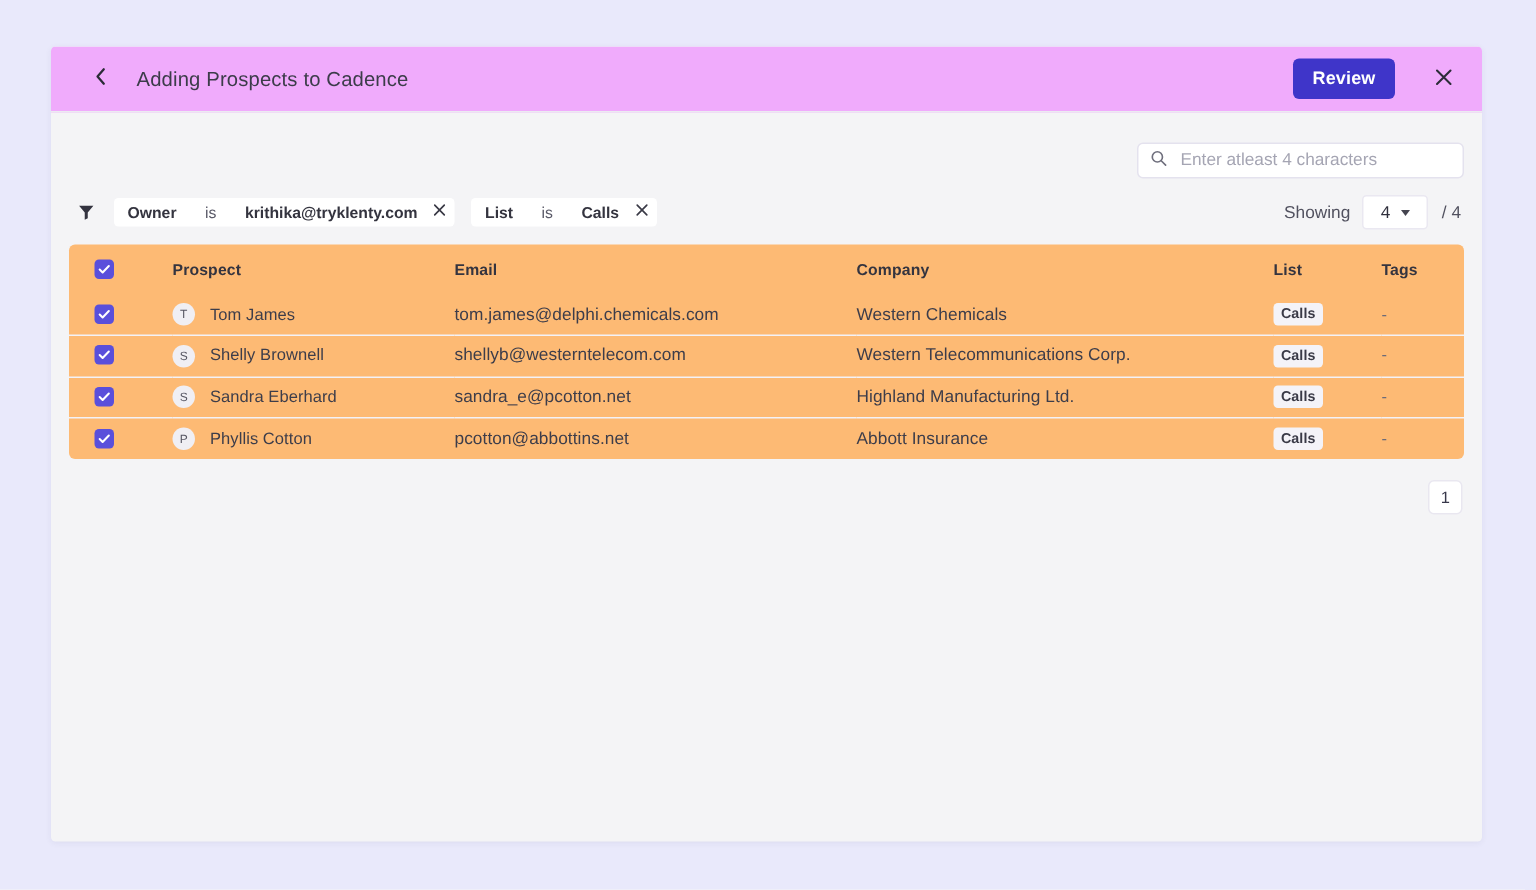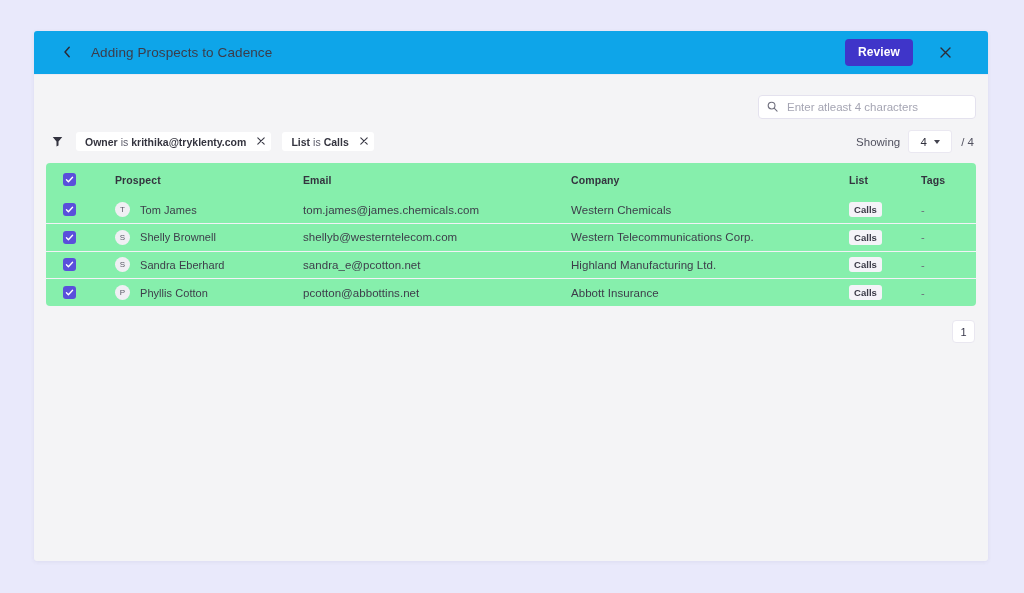--- a/index.html
+++ b/index.html
@@ -23,24 +23,24 @@
     height: 530px;
     background: #f4f4f6;
     border-radius: 3px;
     overflow: hidden;
     box-shadow: 0 1px 4px rgba(60,60,100,0.07);
   }
 
   
   .modal-header {
     height: 44px;
-    background: #0ea5e9;
-    display: flex;
-    align-items: center;
-    padding: 0 29px 0 22px;
+    background: #f0abfc;
+    display: flex;
+    align-items: center;
+    padding: 0 12px 0 22px;
     box-sizing: border-box;
     border-bottom: 1px solid #eceaf2;
   }
   .back-btn {
     width: 22px;
     height: 22px;
     display: flex;
     align-items: center;
     justify-content: center;
     cursor: pointer;
@@ -141,21 +141,21 @@
     height: 19px;
     display: flex;
     align-items: center;
     padding: 0 6px 0 9px;
     font-size: 10.5px;
     color: #34343f;
     margin-right: 11px;
     white-space: nowrap;
   }
   .chip .k { font-weight: bold; }
-  .chip .op { font-weight: normal; color: #5a5a68; margin: 0 3px; }
+  .chip .op { font-weight: normal; color: #5a5a68; margin: 0 19px; }
   .chip .v { font-weight: bold; }
   .chip-x {
     margin-left: 11px;
     font-size: 11px;
     color: #3a3a46;
     cursor: pointer;
     line-height: 1;
   }
   .filter-spacer { flex: 1 1 auto; }
   .showing {
@@ -186,21 +186,21 @@
     width: 0; height: 0;
     border-left: 3.5px solid transparent;
     border-right: 3.5px solid transparent;
     border-top: 4px solid #44444f;
   }
   .showing-total { margin-left: 9px; color: #51515f; }
 
   
   .table-card {
     margin-top: 10px;
-    background: #86efac;
+    background: #fdba74;
     border-radius: 4px;
     overflow: hidden;
   }
   table {
     width: 100%;
     border-collapse: collapse;
     table-layout: fixed;
   }
   th, td {
     text-align: left;
@@ -399,21 +399,21 @@
                   <path d="M1.6 5.2L3.8 7.4L8.4 2.6" stroke="#ffffff" stroke-width="1.5" stroke-linecap="round" stroke-linejoin="round"></path>
                 </svg>
               </span>
             </td>
             <td class="col-prospect">
               <div class="prospect-cell">
                 <span class="avatar">T</span>
                 <span class="prospect-name">Tom James</span>
               </div>
             </td>
-            <td class="col-email">tom.james@james.chemicals.com</td>
+            <td class="col-email">tom.james@delphi.chemicals.com</td>
             <td class="col-company">Western Chemicals</td>
             <td class="col-list">
               <span class="list-badge">Calls</span>
             </td>
             <td class="col-tags">
               <span class="tag-dash">-</span>
             </td>
           </tr>
 
           <tr>

